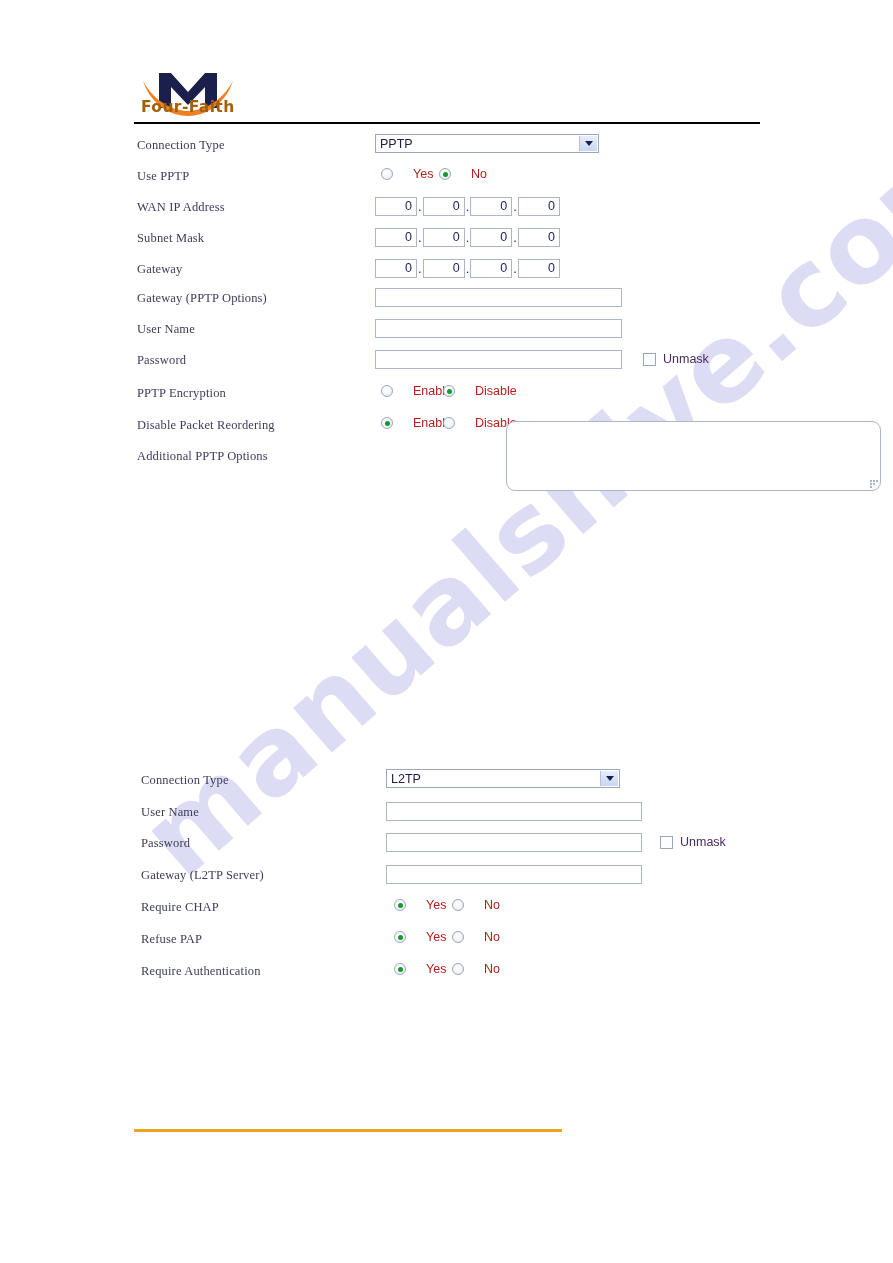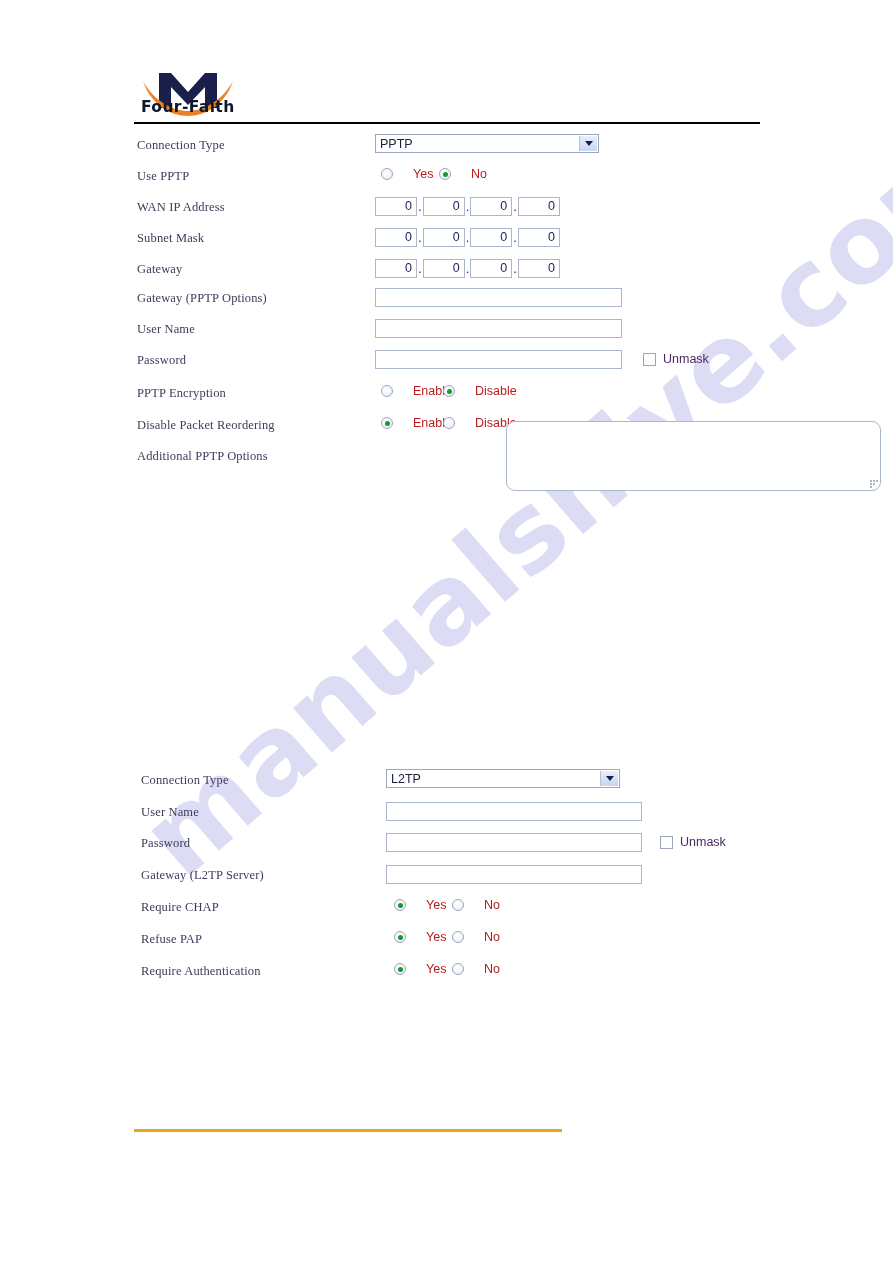--- a/index.html
+++ b/index.html
@@ -58,21 +58,21 @@
   }
   .logo-wordmark {
     position: absolute;
     left: 141px;
     top: 98px;
     width: 120px;
     font-family: "DejaVu Sans", sans-serif;
     font-size: 15.5px;
     font-weight: 700;
     letter-spacing: 0.4px;
-    color: #0f172a;
+    color: #a16207;
     z-index: 11;
   }
 
   
   .header-rule {
     position: absolute;
     left: 134px;
     top: 122px;
     width: 626px;
     height: 2px;

